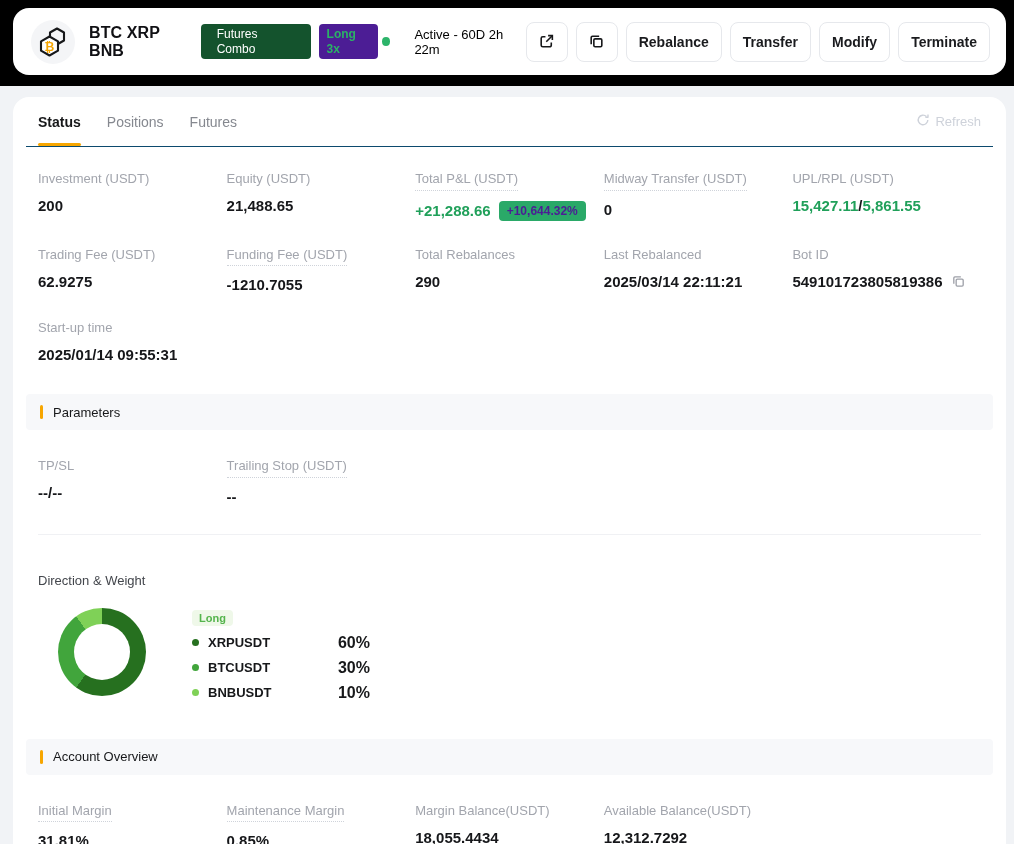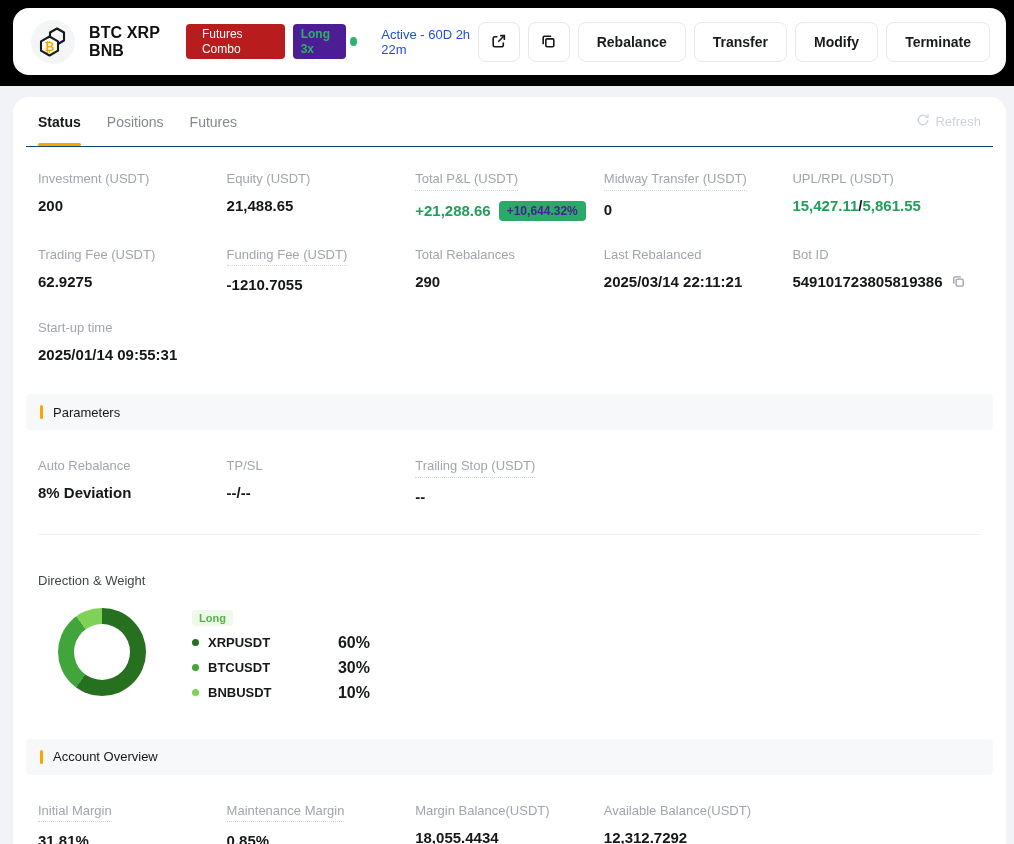--- a/index.html
+++ b/index.html
@@ -21,36 +21,36 @@
   }
   .header-left { display:flex; align-items:center; gap:14px; }
   .logo-circle {
     width:44px; height:44px; border-radius:50%; background:#f4f5f7;
     display:flex; align-items:center; justify-content:center; flex:0 0 auto;
   }
   .title-block { display:flex; flex-direction:row; gap:4px; }
   .title-row { display:flex; align-items:center; gap:8px; }
   .bot-title { font-size:16px; font-weight:700; color:#101014; letter-spacing:.1px; }
   .badge-gray {
-    background:#b91c1c; color:#fff; font-size:12px; font-weight:400;
+    background:#14532d; color:#fff; font-size:12px; font-weight:400;
     padding:3px 16px; border-radius:4px; line-height:1.2;
   }
   .badge-green {
     background:#4c1d95; color:#2bb266; font-size:12px; font-weight:600;
     padding:3px 8px; border-radius:4px; line-height:1.2;
   }
-  .status-row { display:flex; align-items:center; gap:24px; font-size:13px; color:#1d4ed8; }
+  .status-row { display:flex; align-items:center; gap:24px; font-size:13px; color:#000000; }
   .status-dot { width:9px; height:9px; border-radius:50%; background:#2cb46a; }
 
   .header-actions { display:flex; align-items:center; gap:8px; }
   .btn {
     background:#fff; border:1px solid #e6e8ec; border-radius:8px;
     height:40px; display:flex; align-items:center; justify-content:center;
     font-family:inherit; font-size:14px; font-weight:600; color:#1a1b1e;
-    padding:0 18px; cursor:pointer;
+    padding:0 12px; cursor:pointer;
   }
   .btn.icon-btn { width:42px; padding:0; }
   .btn svg { display:block; }
 
   
   .main-card {
     position:absolute; top:97px; left:13px; width:993px; height:747px;
     background:#fff; border-radius:16px 16px 0 0; padding:0 13px;
   }
   .tabs-row {
@@ -257,24 +257,20 @@
     </div>
   </div>
 
   <div class="section-header">
     <span class="section-bar"></span>
     <span class="section-title">Parameters</span>
   </div>
 
   <div class="stat-row param-grid">
     <div class="stat-cell">
-      <span class="lbl">Auto Rebalance</span>
-      <div class="val">8% Deviation</div>
-    </div>
-    <div class="stat-cell">
       <span class="lbl">TP/SL</span>
       <div class="val">--/--</div>
     </div>
     <div class="stat-cell">
       <span class="lbl dotted">Trailing Stop (USDT)</span>
       <div class="val">--</div>
     </div>
   </div>
 
   <div class="hr-line"></div>

